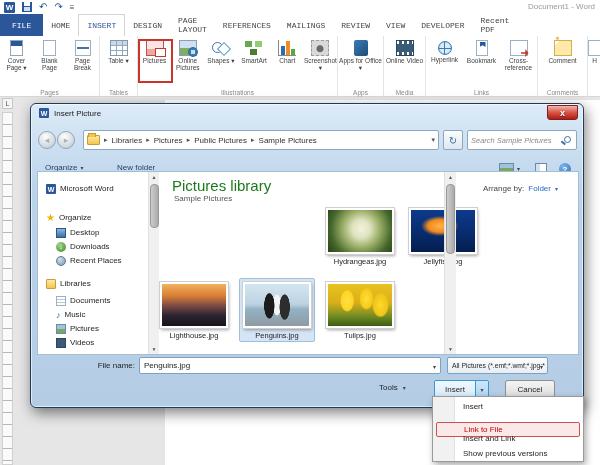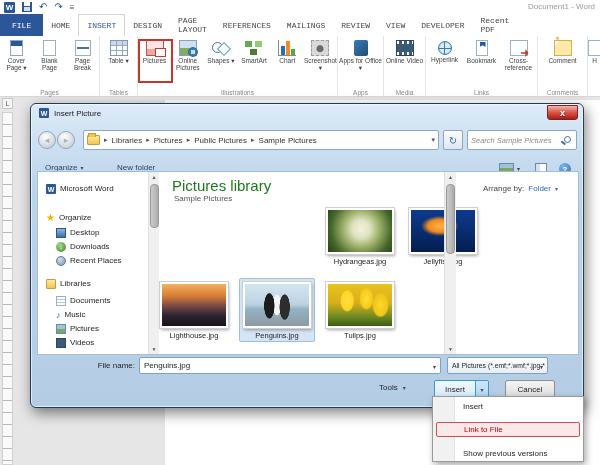--- a/index.html
+++ b/index.html
@@ -469,16 +469,17 @@
           <span class="caret">▾</span>
         </span>
     </div>
     <div class="a" id="cancel-btn">Cancel</div>
   </div>
 
   <div class="a" id="menu">
     <div id="menu-gutter"></div>
     <div class="menu-item" style="top:2px">Insert</div>
     <div class="menu-item hl" style="top:25px">Link to File</div>
+    <div class="menu-item" style="top:34px">Insert and Link</div>
     <div class="menu-item" style="top:49px">Show previous versions</div>
   </div>
 
 </div>
 
 </body></html>

